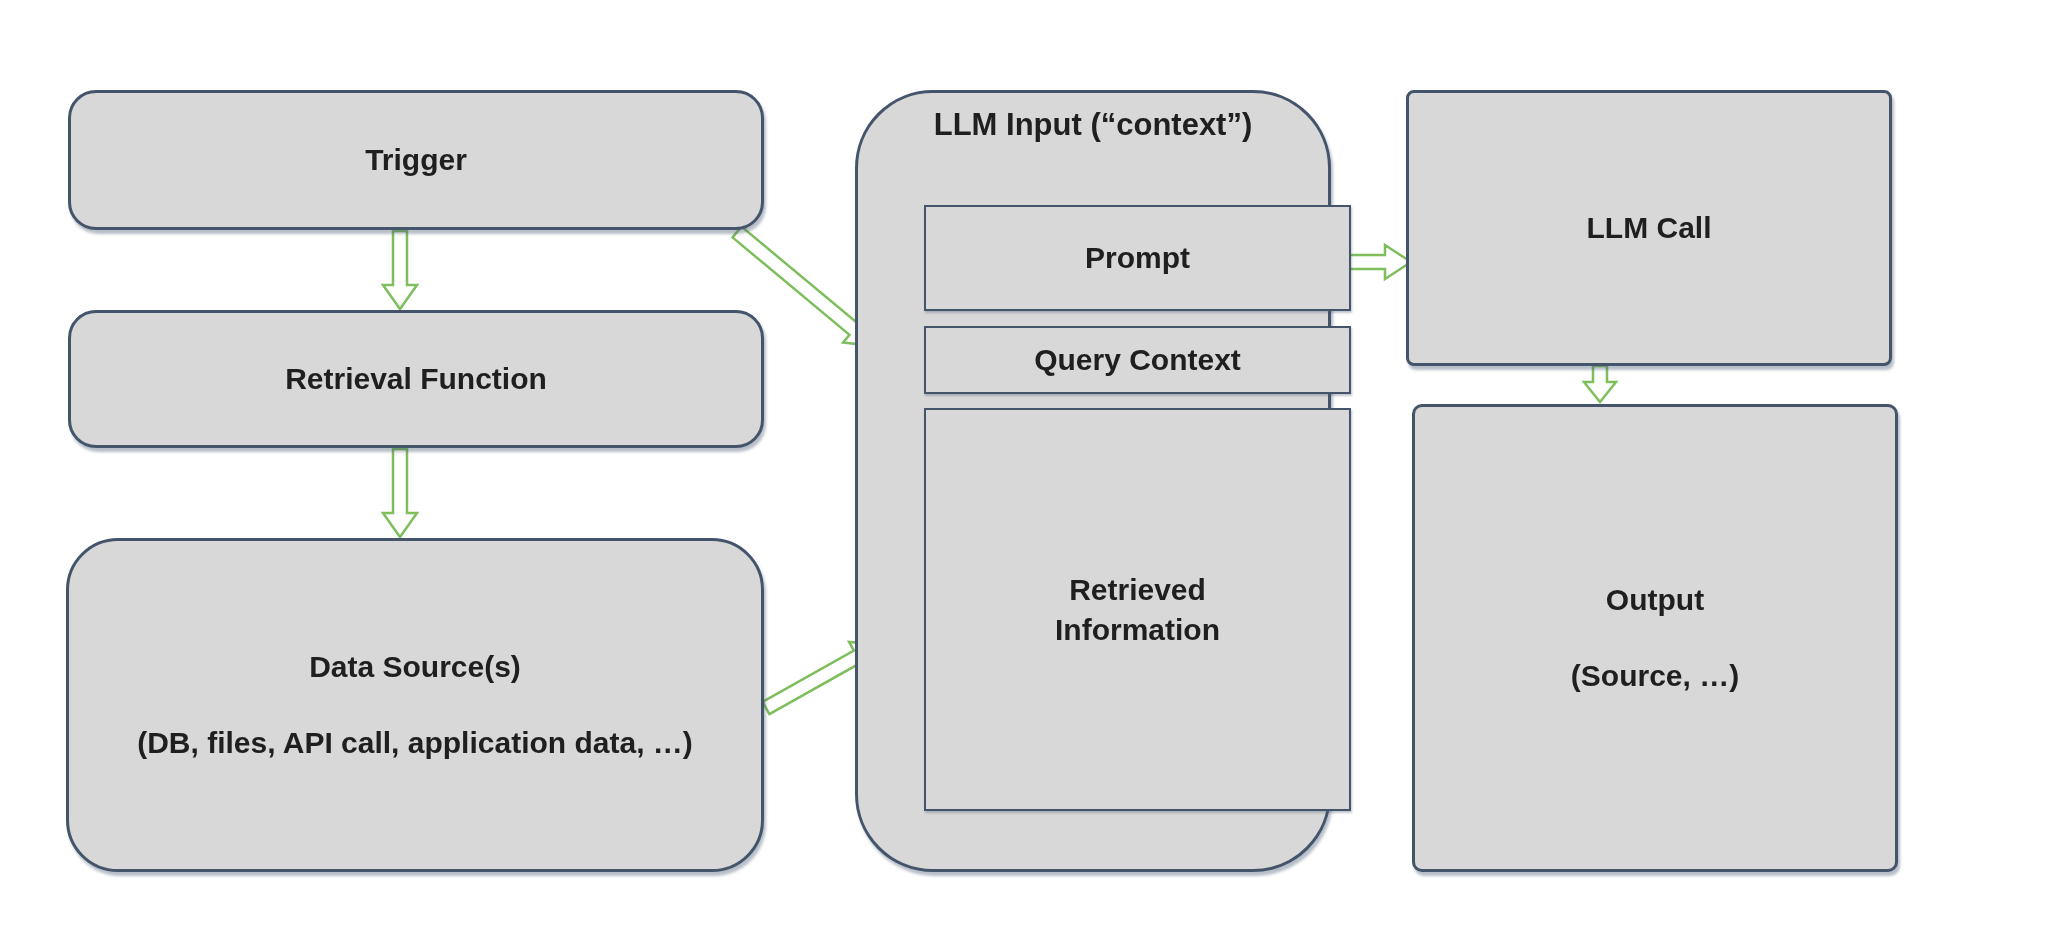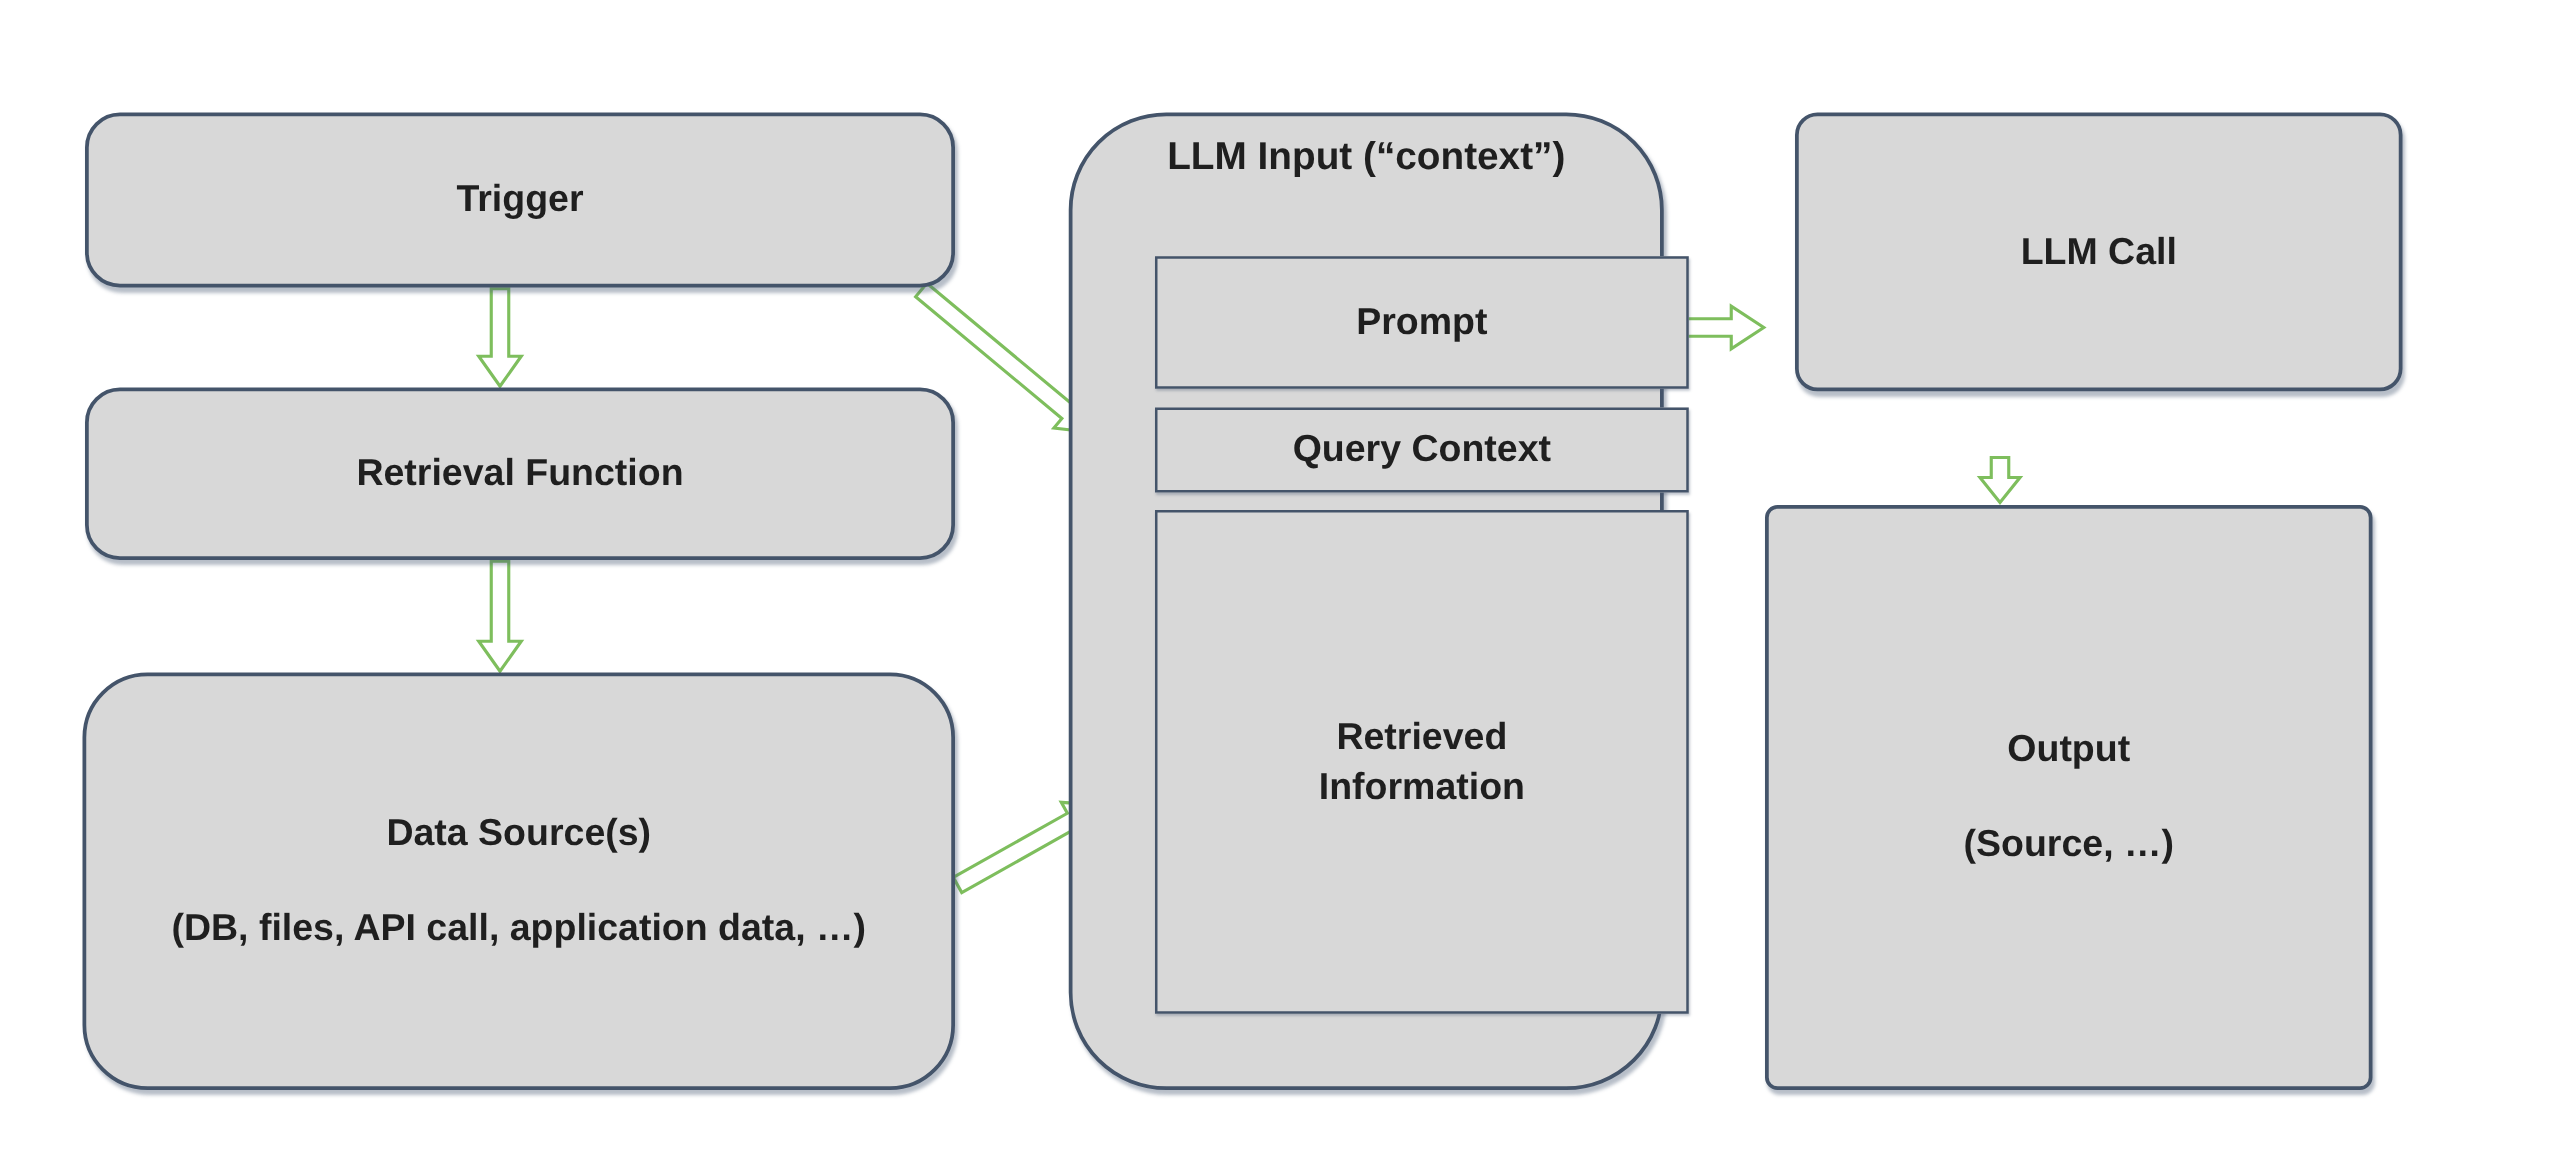--- a/index.html
+++ b/index.html
@@ -44,21 +44,21 @@
     font-weight: 600;
     line-height: 40px;
     box-shadow: 1px 2px 2px rgba(76, 92, 118, 0.35);
     margin-left: 41px;
   }
   #trigger        { left: 68px;   top: 90px;  width: 696px; height: 140px; }
   #retrieval      { left: 68px;   top: 310px; width: 696px; height: 138px; }
   #datasource     { left: 66px;   top: 538px; width: 698px; height: 334px; border-radius: 52px; }
   #llm-input      { left: 855px;  top: 90px;  width: 476px; height: 782px; border-radius: 78px;
                     justify-content: flex-start; padding-top: 12px; }
-  #llm-call       { left: 1436px; top: 90px;  width: 486px; height: 223px; border-radius: 18px; }
+  #llm-call       { left: 1406px; top: 90px;  width: 486px; height: 276px; border-radius: 8px; }
   #output         { left: 1412px; top: 404px; width: 486px; height: 468px; border-radius: 10px; }
   #prompt-box     { top: 112px; height: 106px; }
   #query-box      { top: 233px; height: 68px; }
   #retrieved-box  { top: 315px; height: 403px; }
   #llm-input-title { font-size: 31px; font-weight: 600; }
   .wrap-narrow { width: 250px; }
   #arrow-layer {
     position: absolute;
     left: 0; top: 0;
     width: 2048px;

